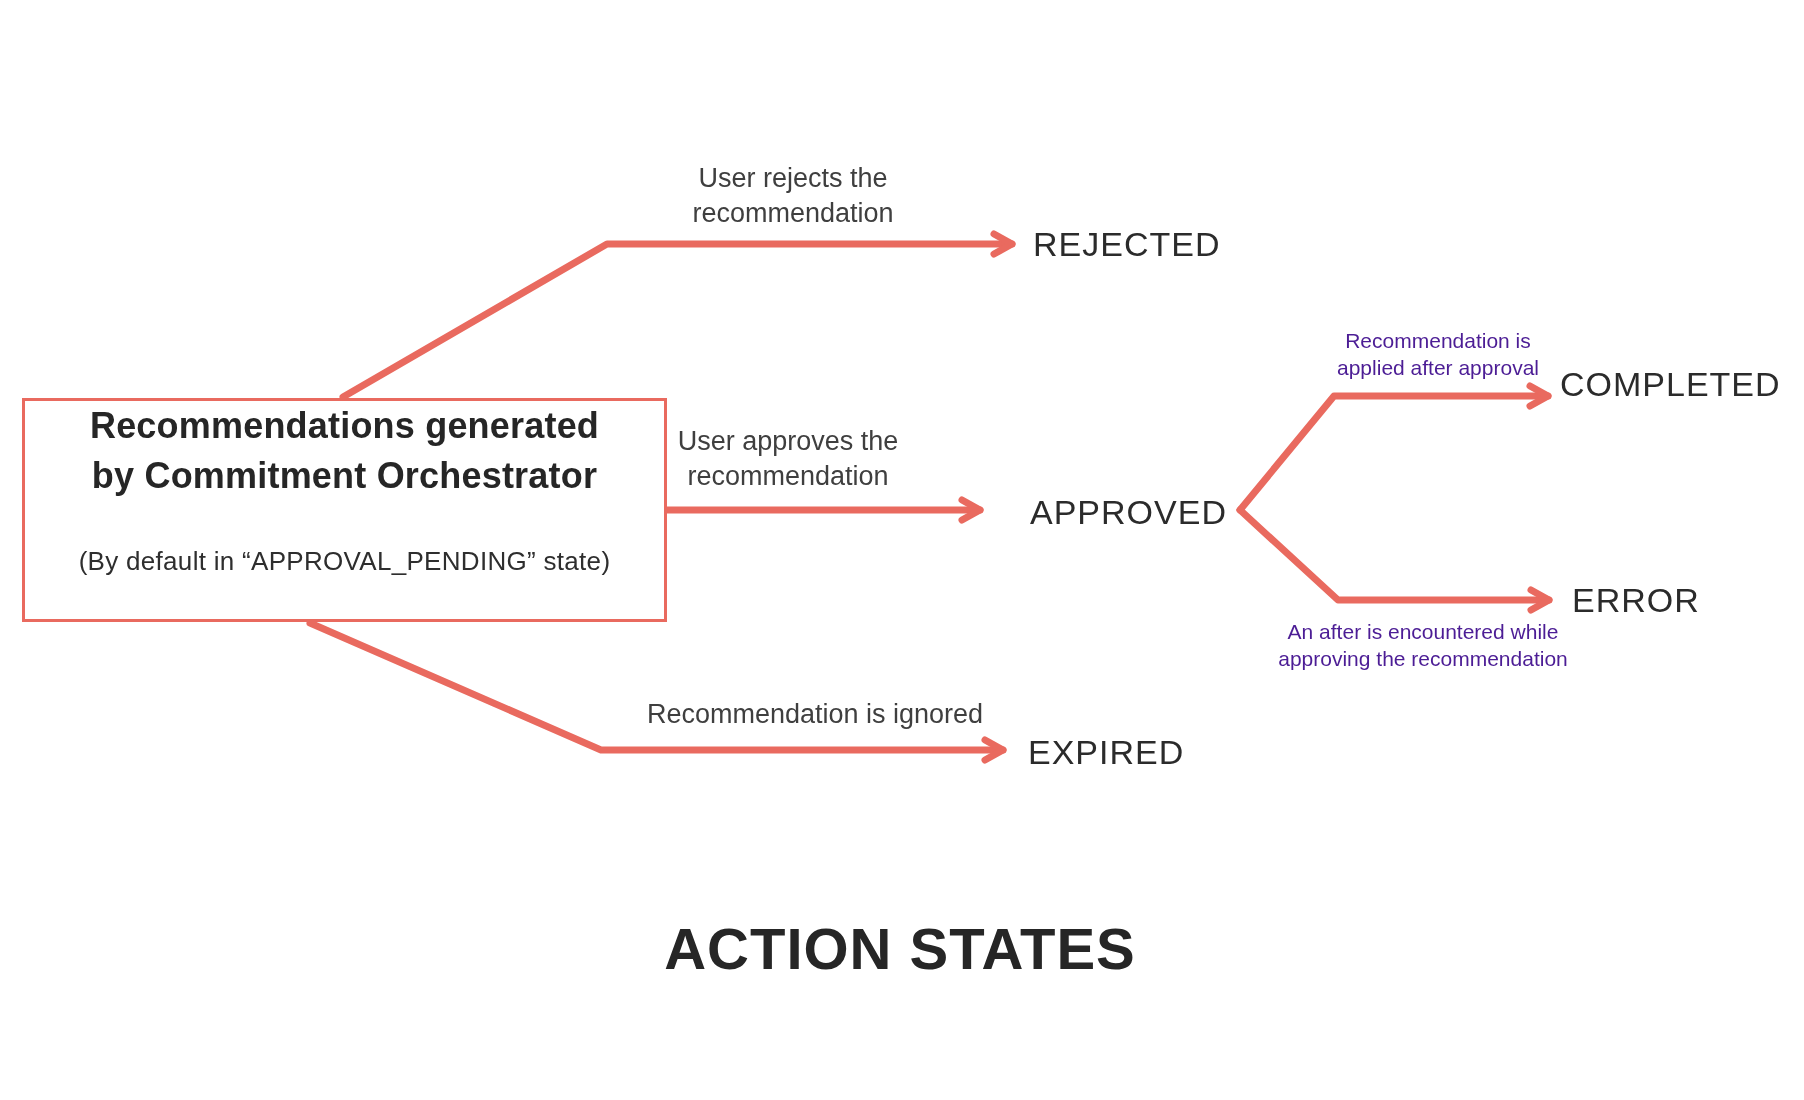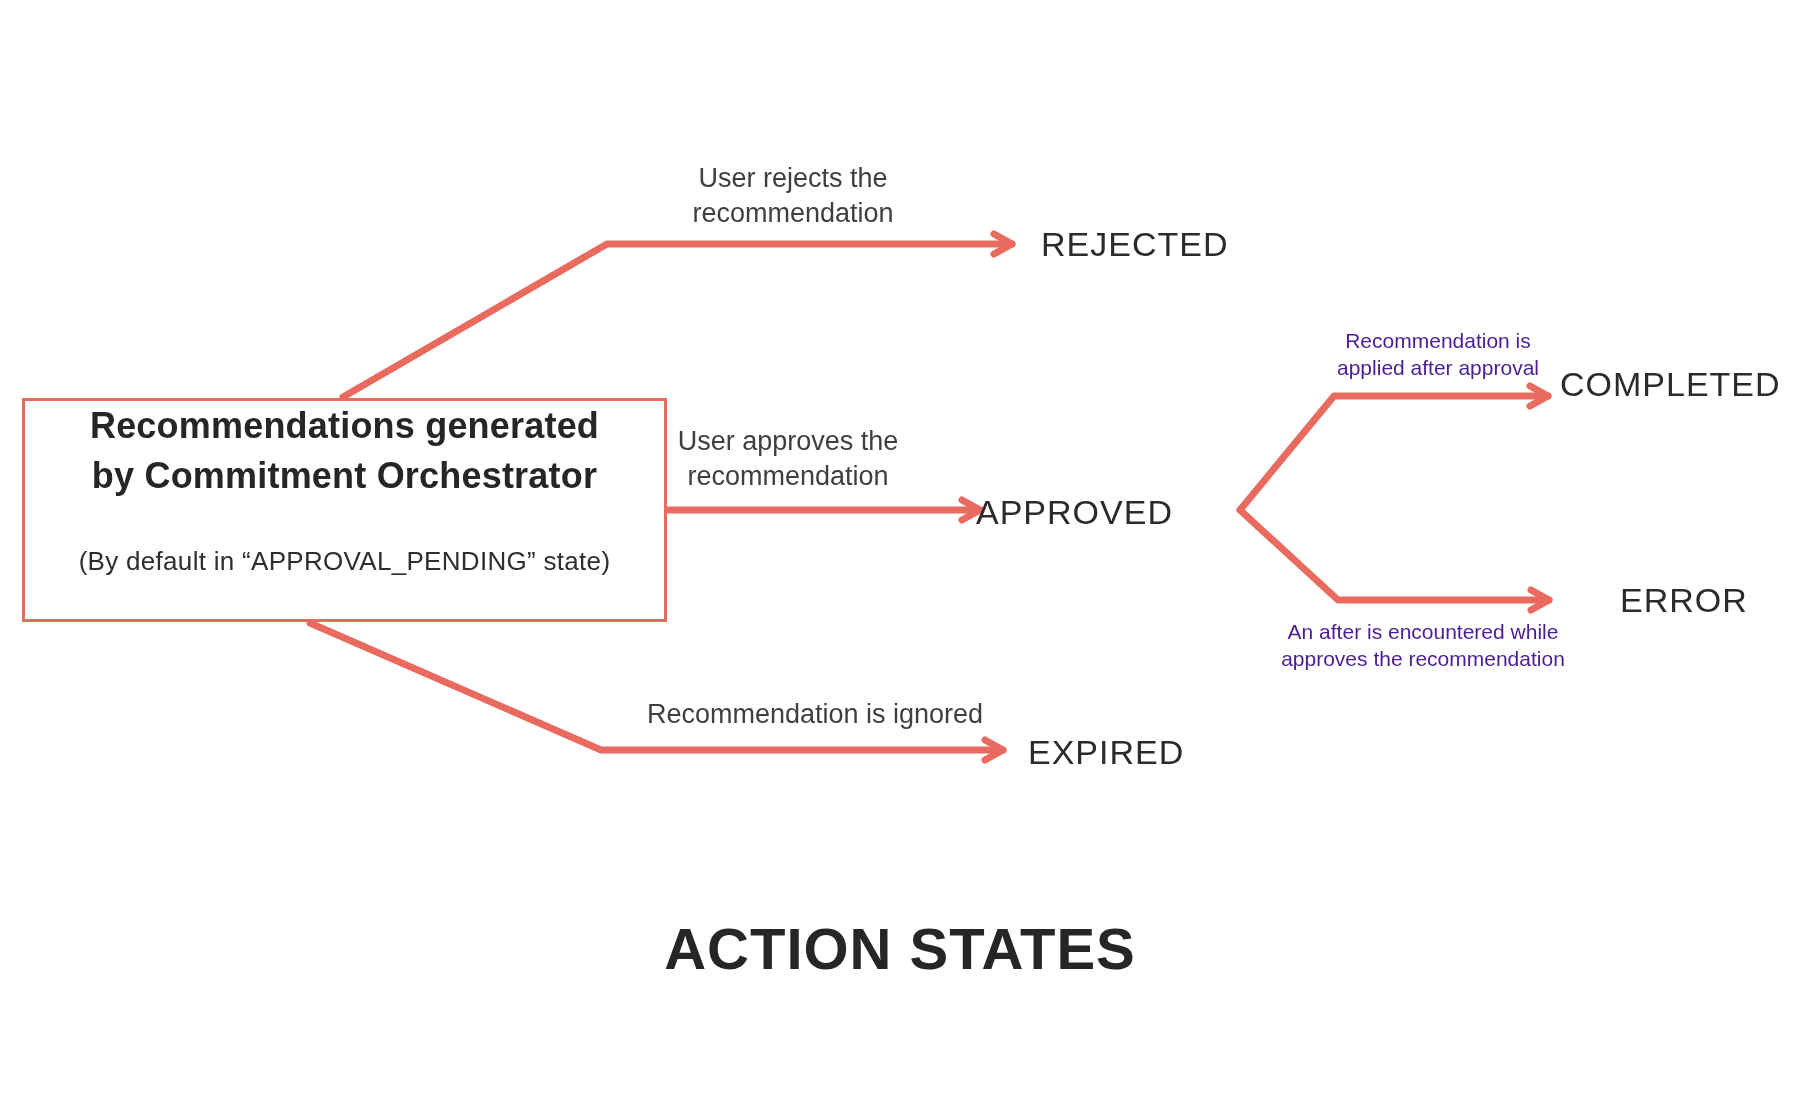--- a/index.html
+++ b/index.html
@@ -117,24 +117,24 @@
     <span>Recommendation is ignored</span>
   </div>
 
   <div class="edge-label small" style="left:1438px; top:354px;">
     <span>Recommendation is</span>
     <span>applied after approval</span>
   </div>
 
   <div class="edge-label small" style="left:1423px; top:645px;">
     <span>An after is encountered while</span>
-    <span>approves the recommendation</span>
+    <span>approving the recommendation</span>
   </div>
 
-  <div class="state-label" style="left:1033px; top:244px;margin-left:8px;">REJECTED</div>
-  <div class="state-label" style="left:976px; top:512px;">APPROVED</div>
+  <div class="state-label" style="left:1033px; top:244px;">REJECTED</div>
+  <div class="state-label" style="left:1030px; top:512px;">APPROVED</div>
   <div class="state-label" style="left:1560px; top:384px;">COMPLETED</div>
-  <div class="state-label" style="left:1572px; top:600px;margin-left:48px;">ERROR</div>
+  <div class="state-label" style="left:1572px; top:600px;">ERROR</div>
   <div class="state-label" style="left:1028px; top:752px;">EXPIRED</div>
 
   <div class="diagram-caption">ACTION STATES</div>
 
 </div>
 
 </body></html>

